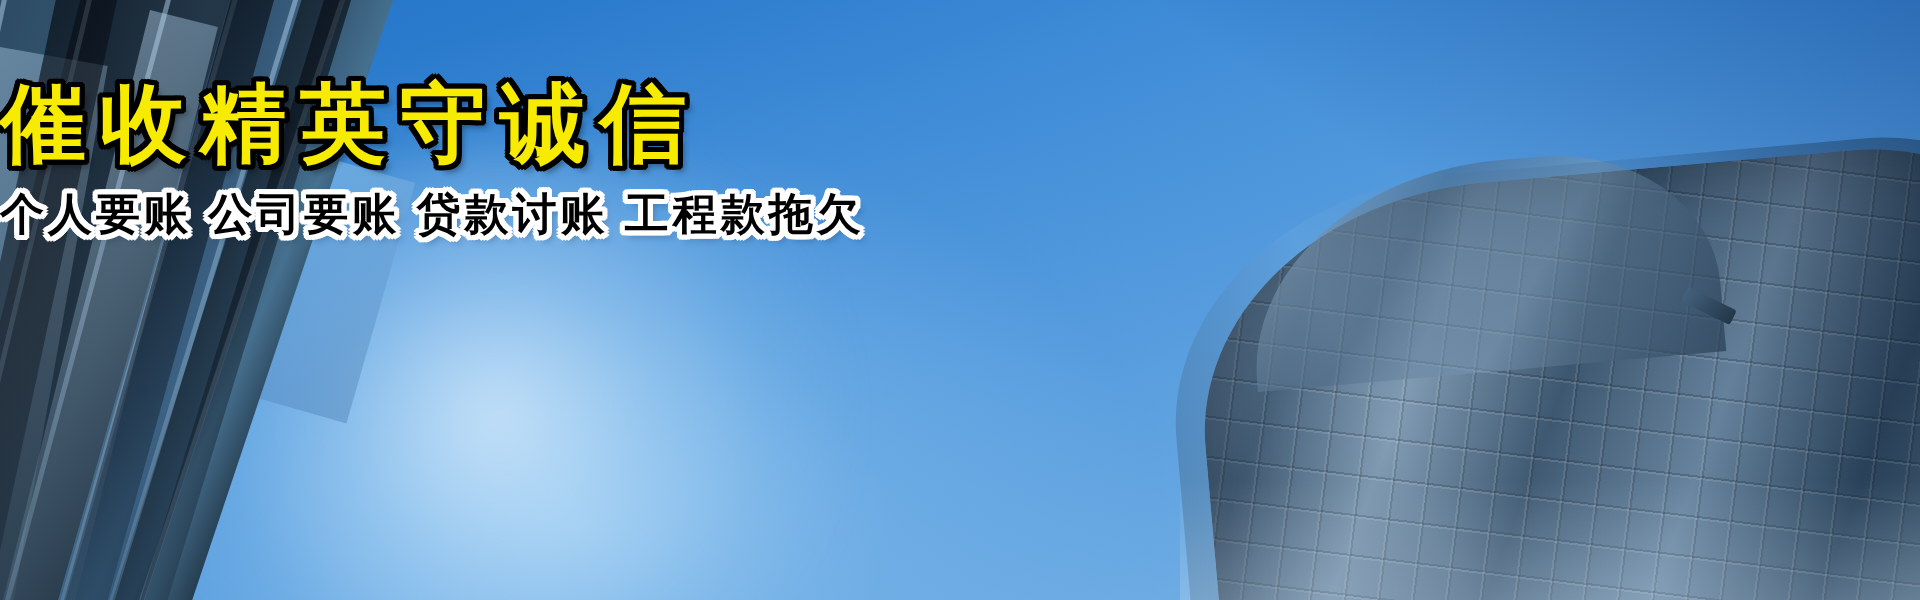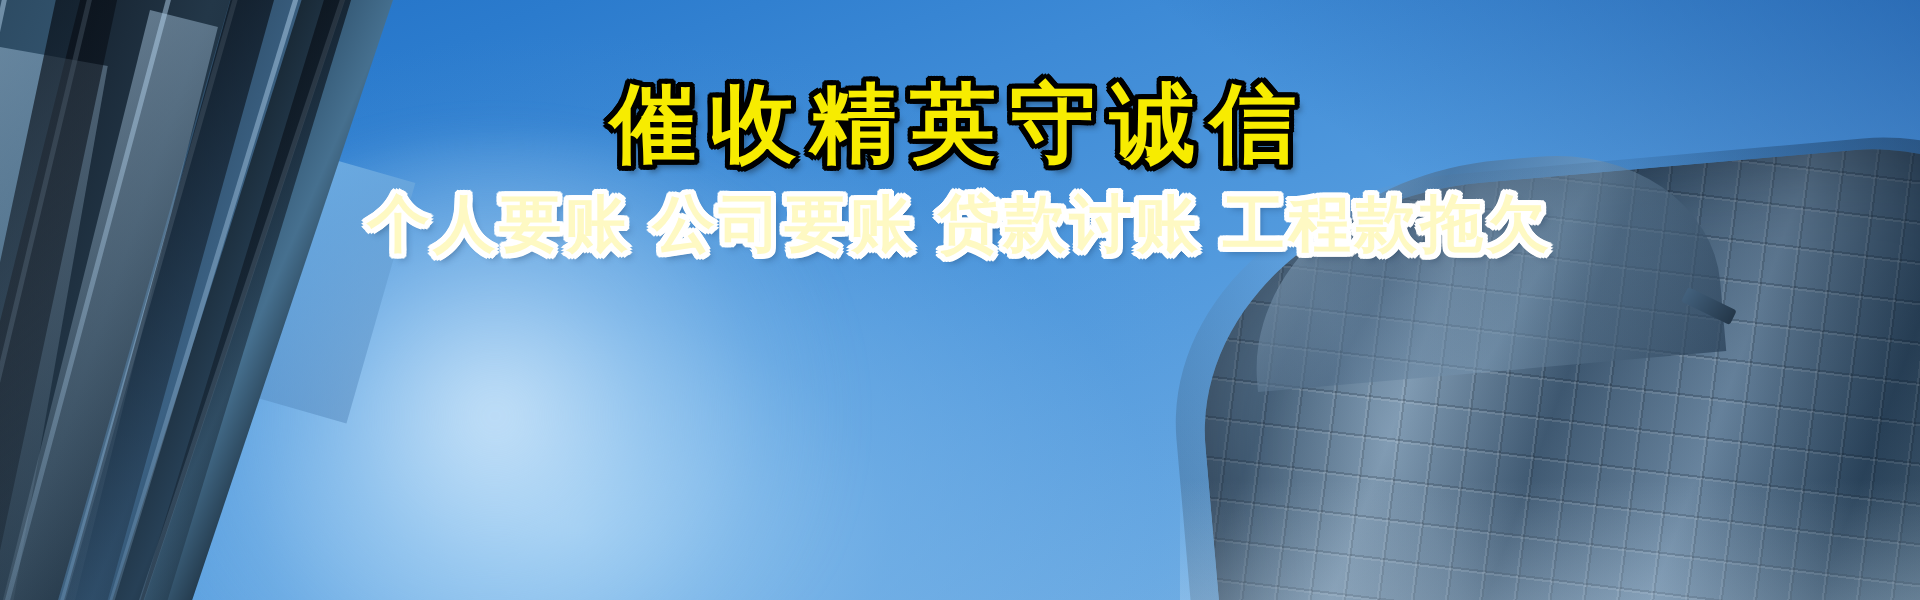--- a/index.html
+++ b/index.html
@@ -210,21 +210,21 @@
     width: 820px; height: 120px;
     background: linear-gradient(0deg, rgba(200,224,244,0.28), rgba(200,224,244,0));
   }
 
   
   .content {
     position: absolute;
     inset: 0;
     display: flex;
     flex-direction: column;
-    align-items: center;
+    align-items: flex-start;
     z-index: 40;
     pointer-events: none;
   }
 
   .headline {
     margin-top: 78px;
     font-size: 86px;
     font-weight: 700;
     letter-spacing: 14px;
     line-height: 1.05;
@@ -233,25 +233,25 @@
       -4px -4px 0 #000, 4px -4px 0 #000, -4px 4px 0 #000, 4px 4px 0 #000,
       -5px 0 0 #000, 5px 0 0 #000, 0 -5px 0 #000, 0 5px 0 #000,
       -3px -5px 0 #000, 3px -5px 0 #000, -3px 5px 0 #000, 3px 5px 0 #000,
       -5px -3px 0 #000, 5px -3px 0 #000, -5px 3px 0 #000, 5px 3px 0 #000,
       6px 7px 6px rgba(0,0,0,0.38);
     white-space: nowrap;
   }
 
   .subline {
     margin-top: 22px;
-    font-size: 62px;
+    font-size: 44px;
     font-weight: 700;
     letter-spacing: 4px;
     line-height: 1.1;
-    color: #fef9c3;
+    color: #000000;
     text-shadow:
       -4px -4px 0 #ffffff, 4px -4px 0 #ffffff, -4px 4px 0 #ffffff, 4px 4px 0 #ffffff,
       -5px 0 0 #ffffff, 5px 0 0 #ffffff, 0 -5px 0 #ffffff, 0 5px 0 #ffffff,
       -3px -5px 0 #ffffff, 3px -5px 0 #ffffff, -3px 5px 0 #ffffff, 3px 5px 0 #ffffff,
       -5px -3px 0 #ffffff, 5px -3px 0 #ffffff, -5px 3px 0 #ffffff, 5px 3px 0 #ffffff,
       5px 6px 7px rgba(10,30,60,0.35);
     white-space: nowrap;
   }
 
   .tagline {

